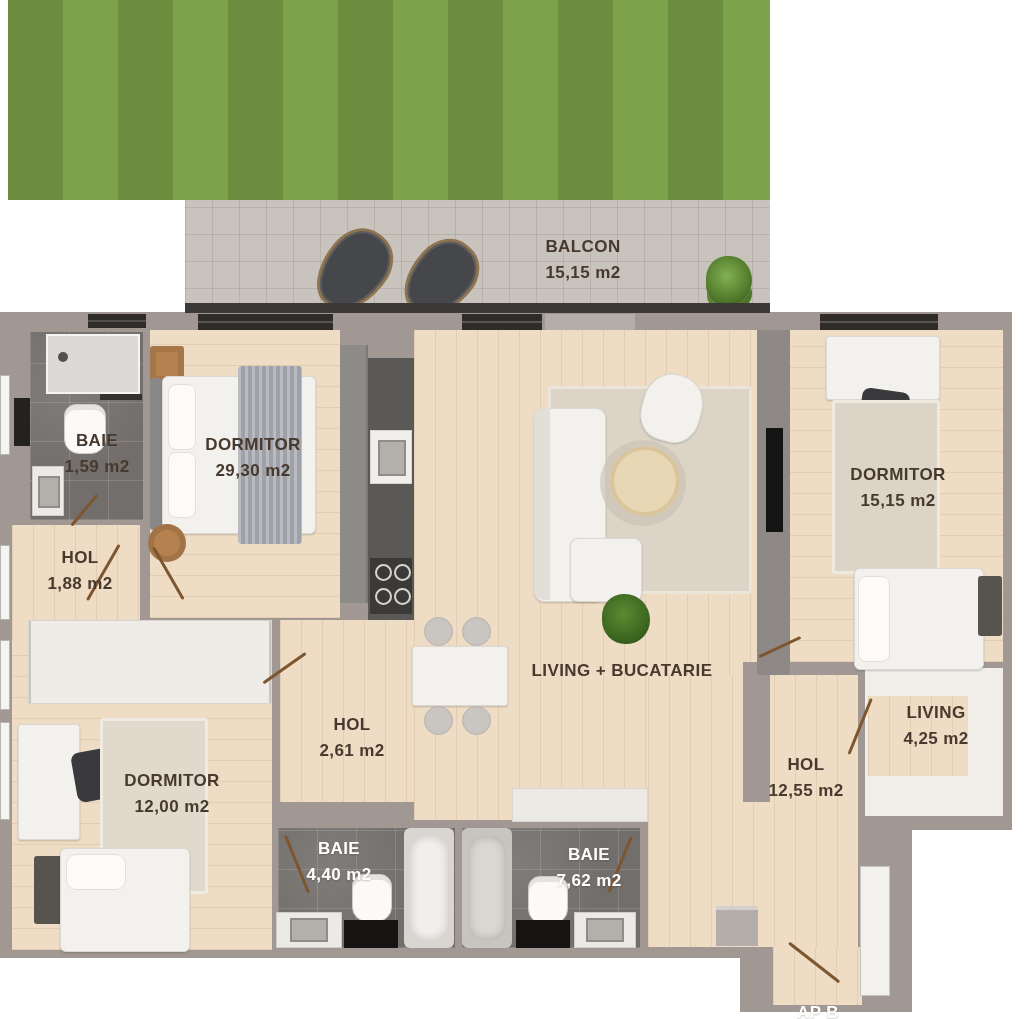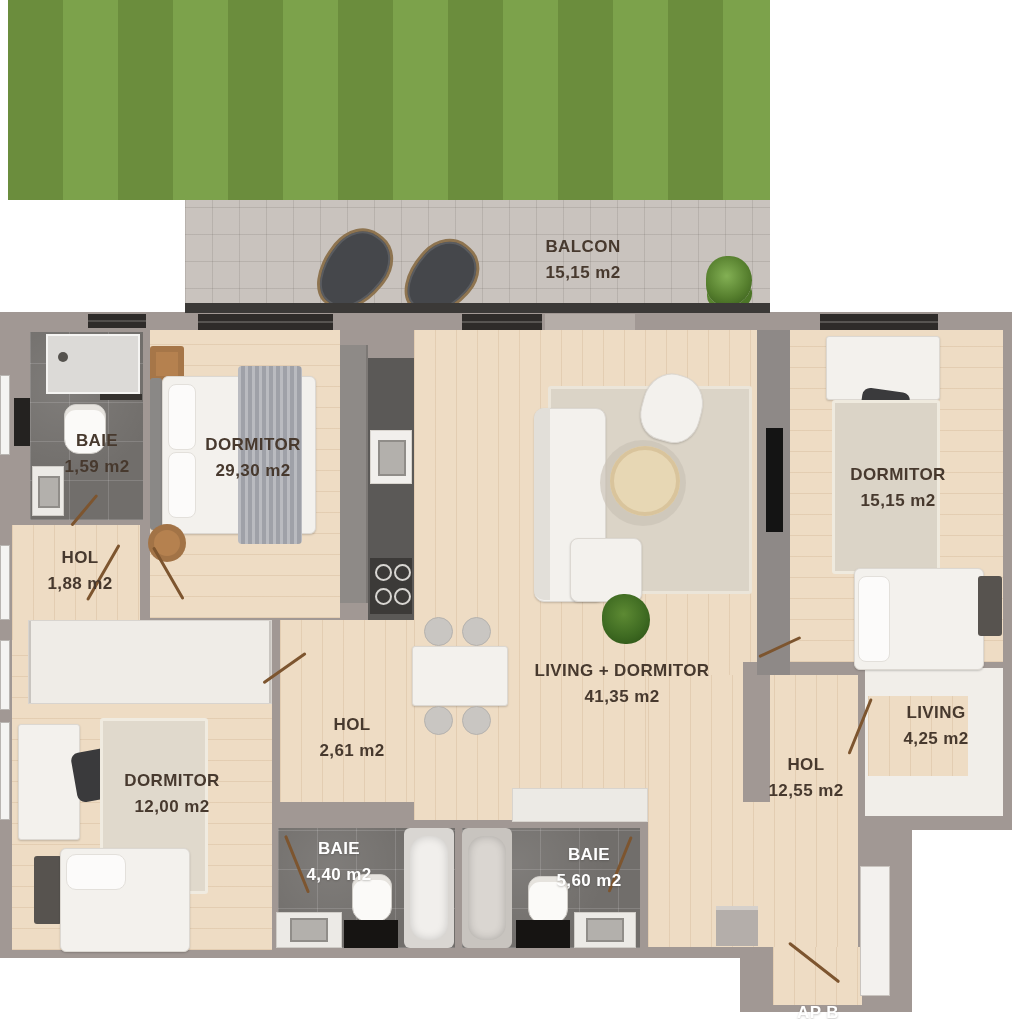--- a/index.html
+++ b/index.html
@@ -183,38 +183,37 @@
   </div>
   <div class="label" style="left:80px;top:545px;">
     <div>HOL</div>
     <div>1,88 m2</div>
   </div>
   <div class="label" style="left:898px;top:462px;">
     <div>DORMITOR</div>
     <div>15,15 m2</div>
   </div>
   <div class="label" style="left:622px;top:658px;">
-    <div>LIVING + DORMITOR</div>
-    <div>41,35 m2</div>
+    <div>LIVING + BUCATARIE</div>
   </div>
   <div class="label" style="left:352px;top:712px;">
     <div>HOL</div>
     <div>2,61 m2</div>
   </div>
   <div class="label" style="left:172px;top:768px;">
     <div>DORMITOR</div>
     <div>12,00 m2</div>
   </div>
   <div class="label light" style="left:339px;top:836px;">
     <div>BAIE</div>
     <div>4,40 m2</div>
   </div>
   <div class="label light" style="left:589px;top:842px;">
     <div>BAIE</div>
-    <div>5,60 m2</div>
+    <div>7,62 m2</div>
   </div>
   <div class="label" style="left:806px;top:752px;">
     <div>HOL</div>
     <div>12,55 m2</div>
   </div>
   <div class="label" style="left:936px;top:700px;">
     <div>LIVING</div>
     <div>4,25 m2</div>
   </div>
   <div class="label light" style="left:818px;top:1000px;">

